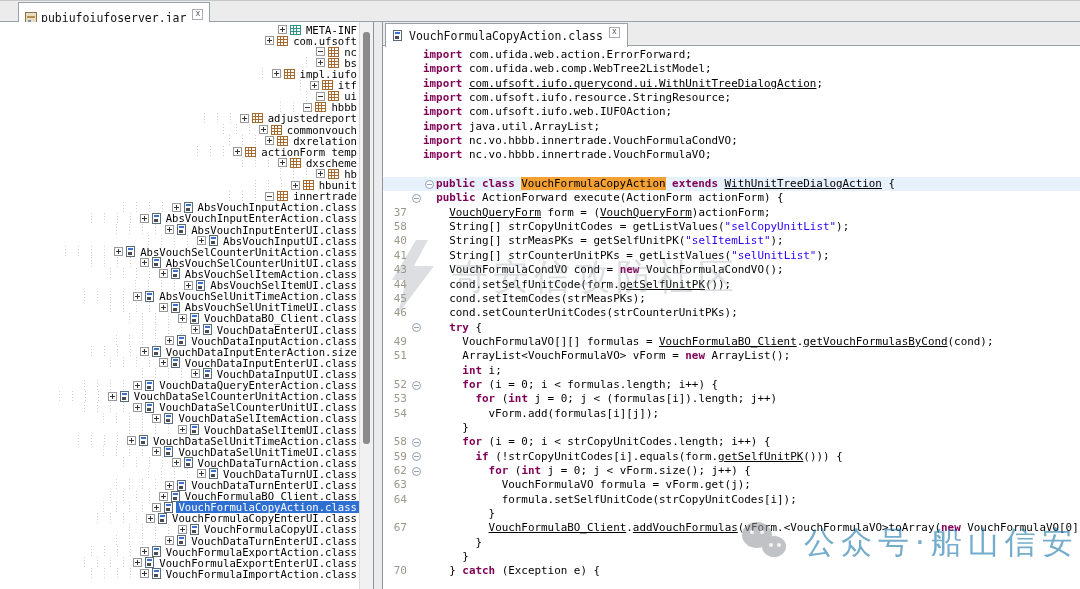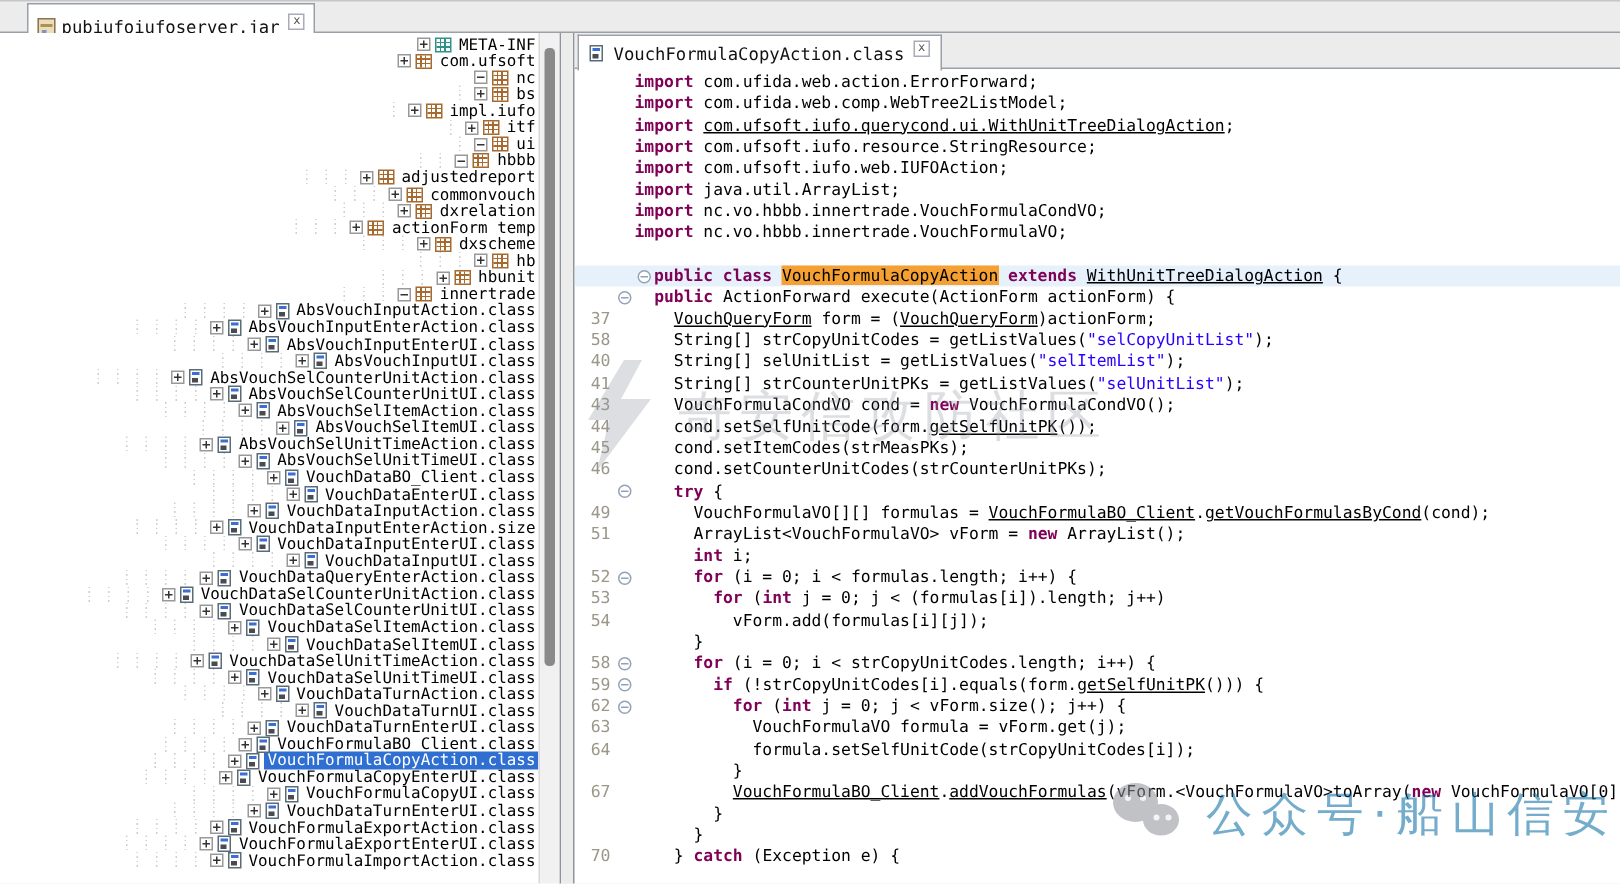--- a/index.html
+++ b/index.html
@@ -588,21 +588,21 @@
           <span class="txt"><span class="">    </span><span class="lnk">VouchQueryForm</span><span class=""> form = (</span><span class="lnk">VouchQueryForm</span><span class="">)actionForm;</span></span>
         </div>
         <div class="cl">
           <span class="num">58</span>
           <span class="foldcol"></span>
           <span class="txt"><span class="">    String[] strCopyUnitCodes = getListValues(</span><span class="q">"selCopyUnitList"</span><span class="">);</span></span>
         </div>
         <div class="cl">
           <span class="num">40</span>
           <span class="foldcol"></span>
-          <span class="txt"><span class="">    String[] selUnitList = getListValues(</span><span class="q">"selItemList"</span><span class="">);</span></span>
+          <span class="txt"><span class="">    String[] strMeasPKs = getSelfUnitPK(</span><span class="q">"selItemList"</span><span class="">);</span></span>
         </div>
         <div class="cl">
           <span class="num">41</span>
           <span class="foldcol"></span>
           <span class="txt"><span class="">    String[] strCounterUnitPKs = getListValues(</span><span class="q">"selUnitList"</span><span class="">);</span></span>
         </div>
         <div class="cl">
           <span class="num">43</span>
           <span class="foldcol"></span>
           <span class="txt"><span class="">    VouchFormulaCondVO cond = </span><span class="kw">new</span><span class=""> VouchFormulaCondVO();</span></span>

